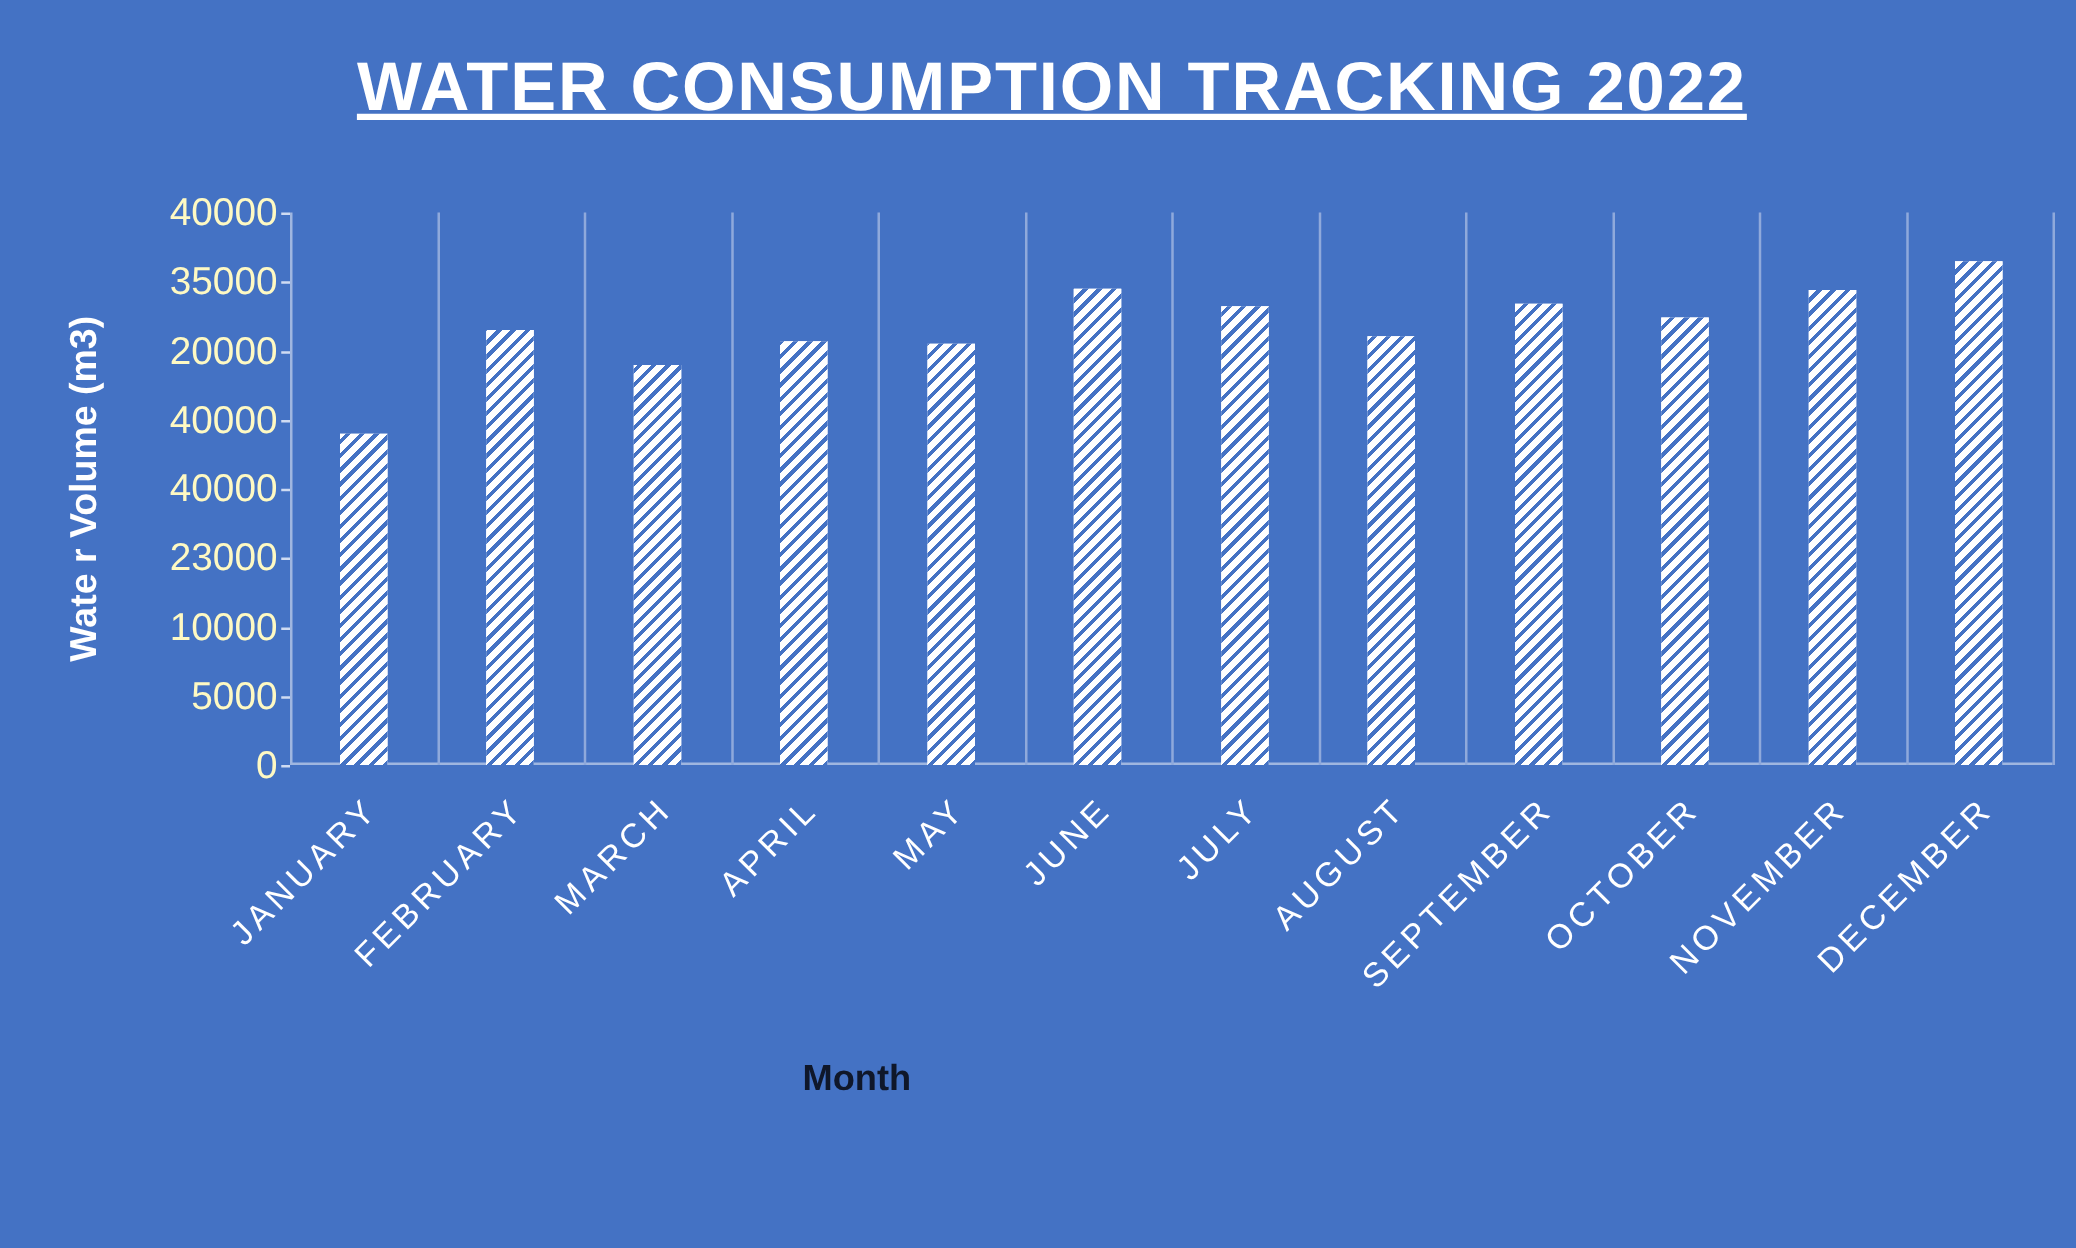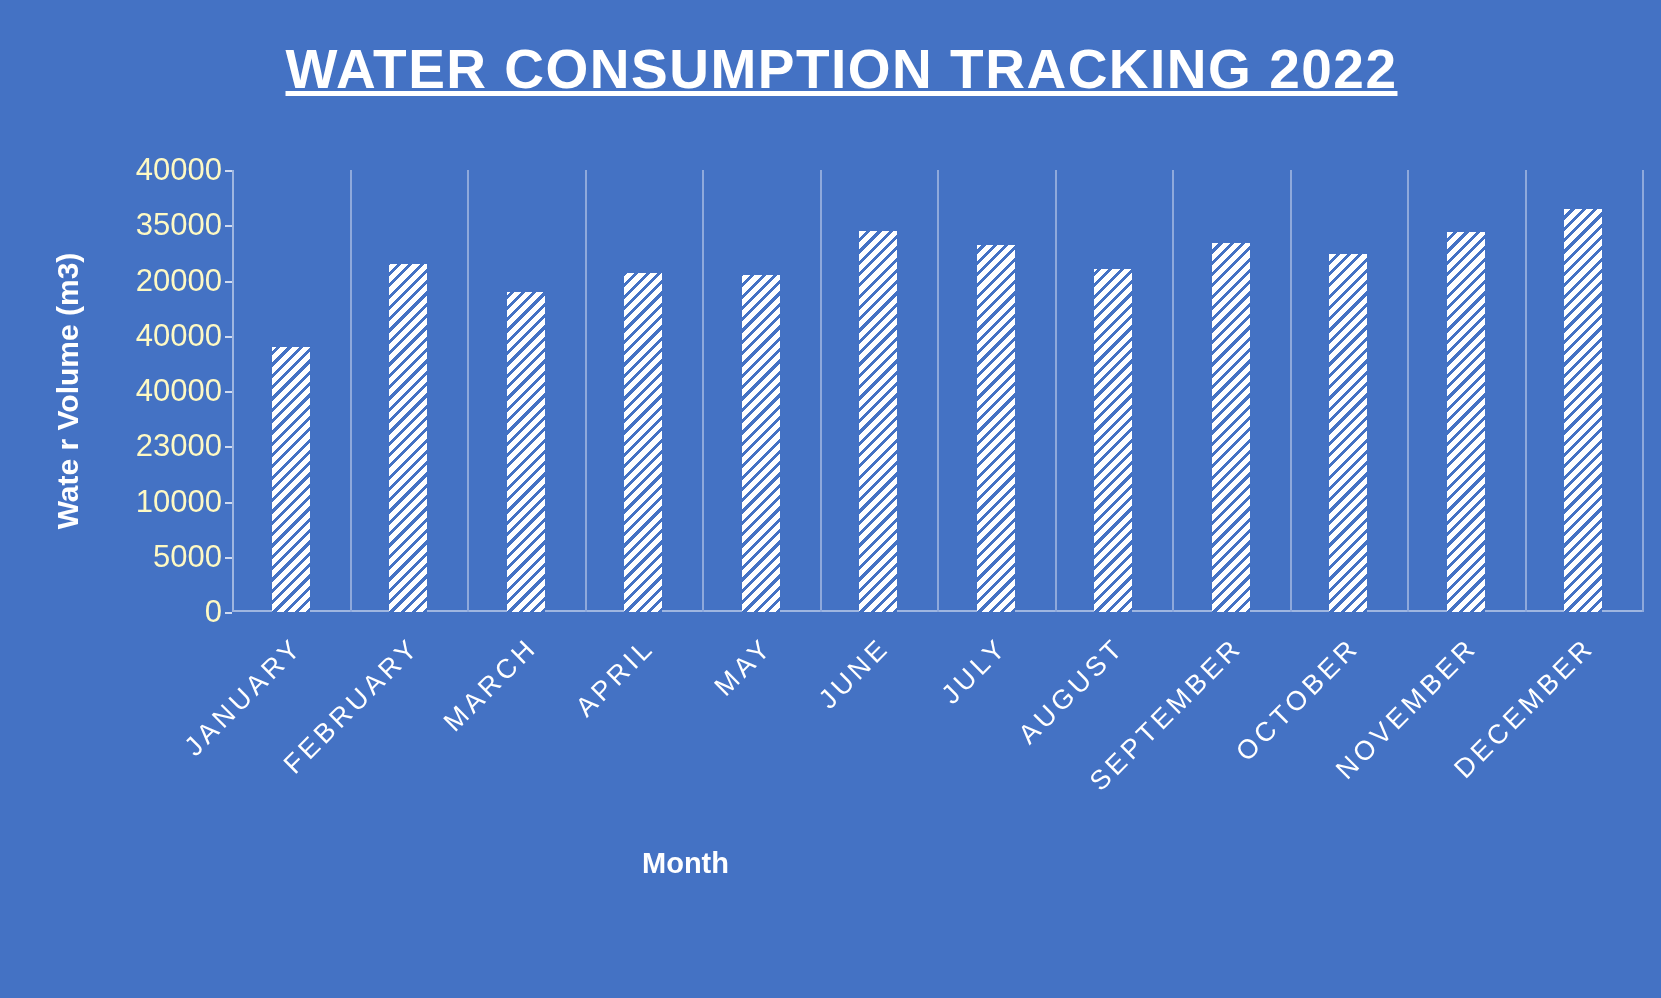--- a/index.html
+++ b/index.html
@@ -177,21 +177,21 @@
     transform: translate(-100%, 0);
   }
 
   
   #x-axis-title {
     position: absolute;
     left: 0;
     top: 845px;
     width: 1371px;
     text-align: center;
-    color: #ffffff;
+    color: #0f172a;
     font-size: 29px;
     font-weight: bold;
     line-height: 36px;
     white-space: nowrap;
   }
 </style>
 </head>
 <body>
 
 <div id="chart-root">

